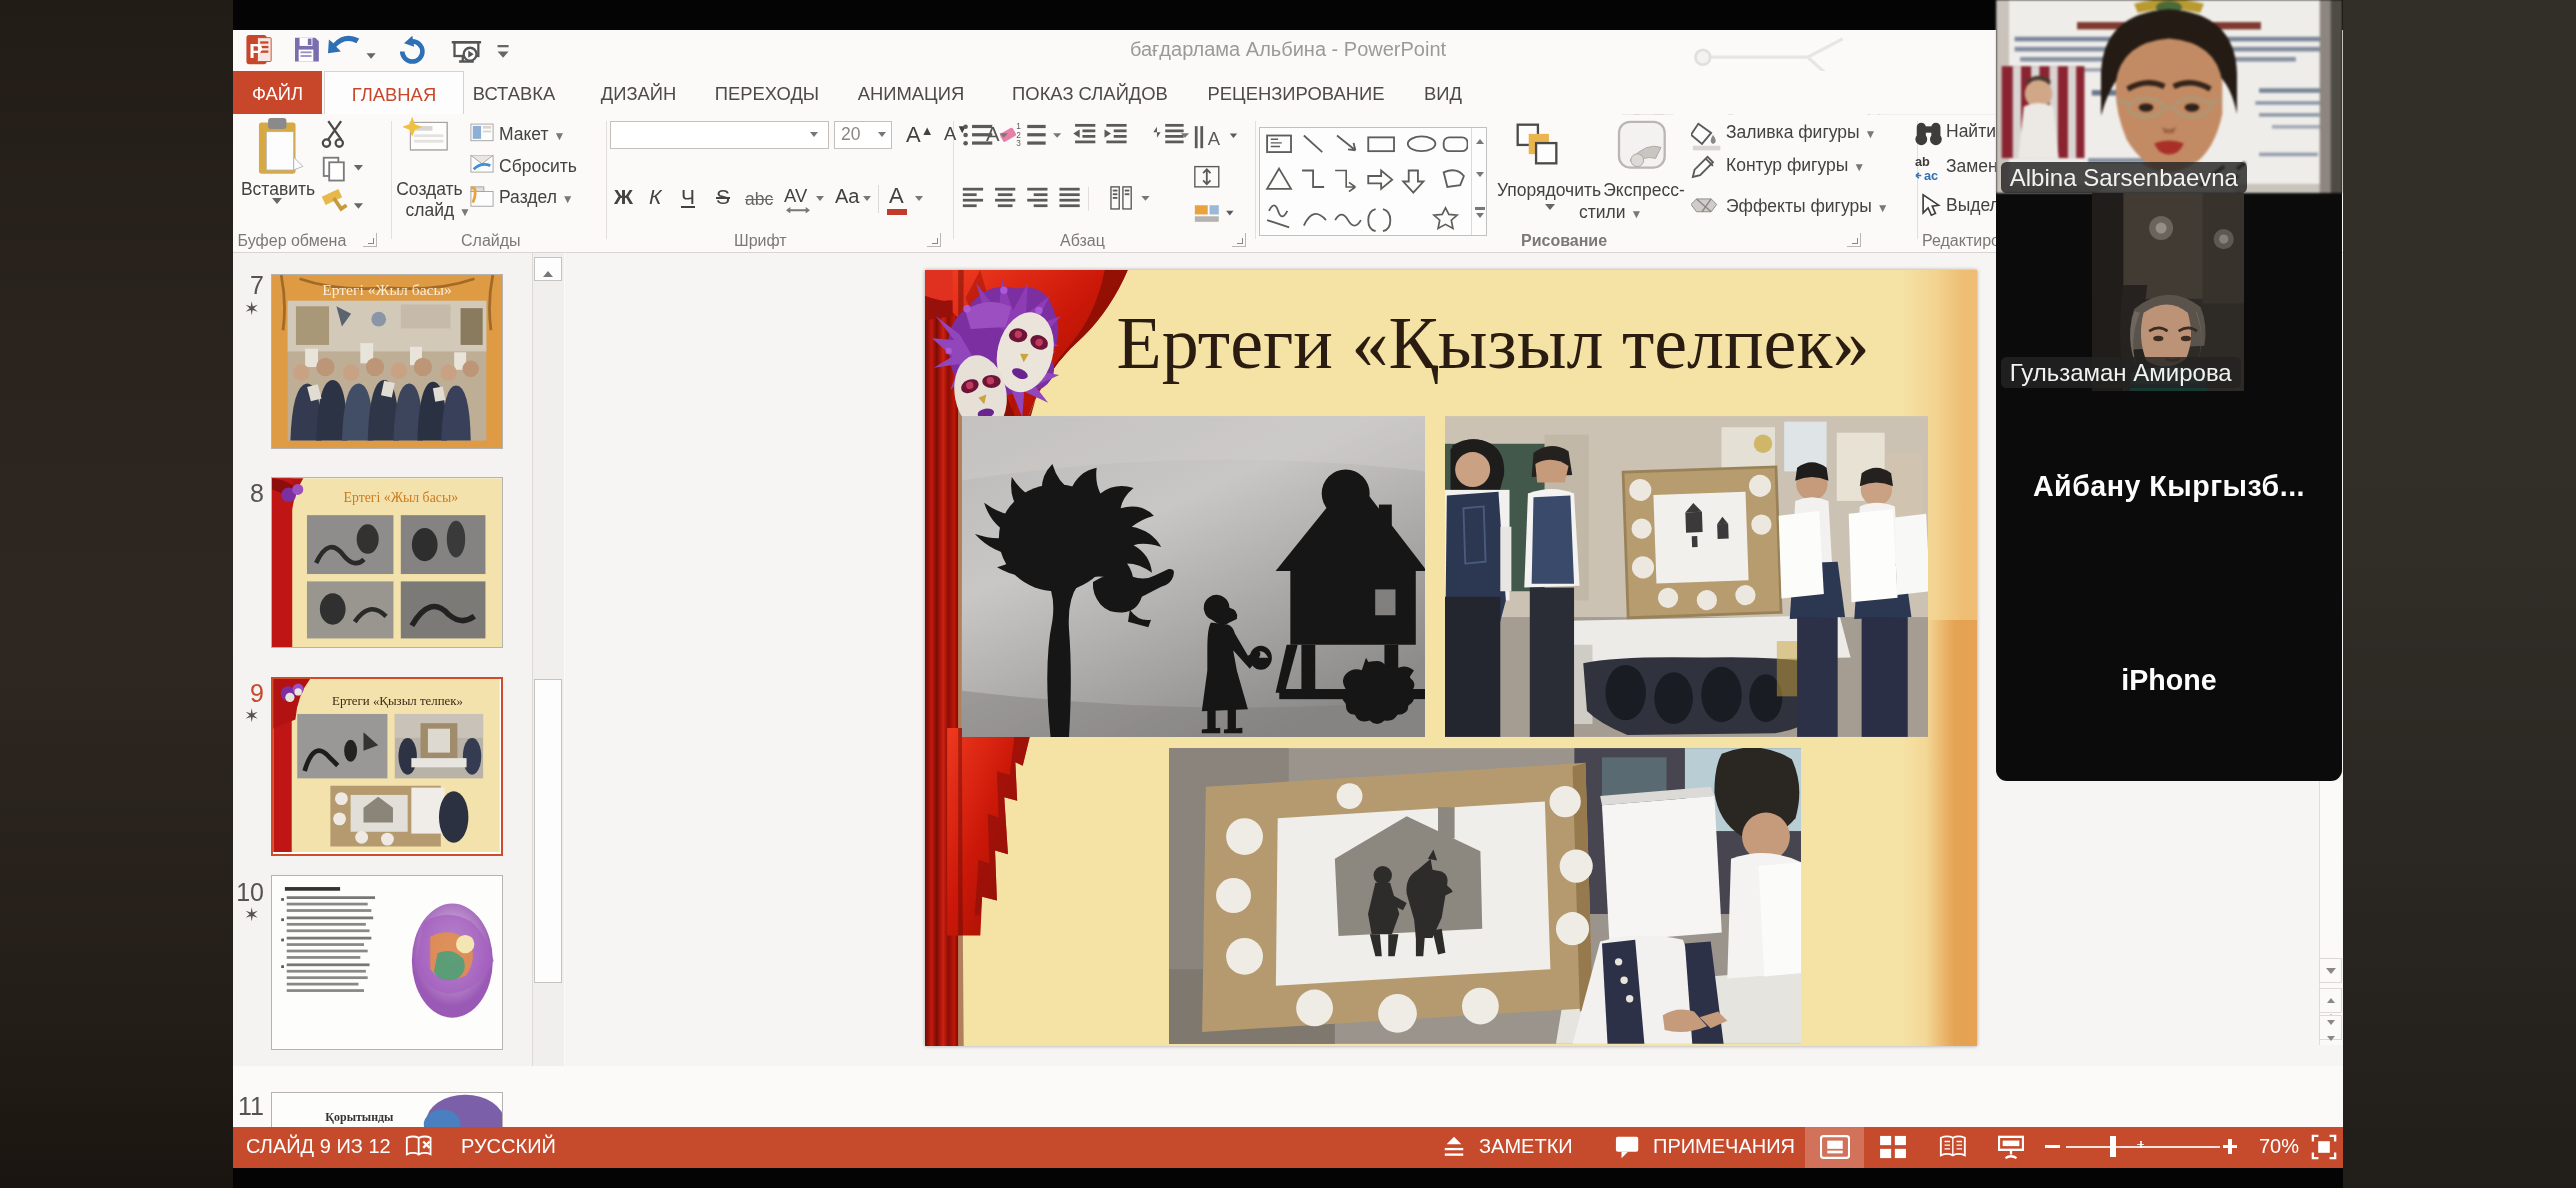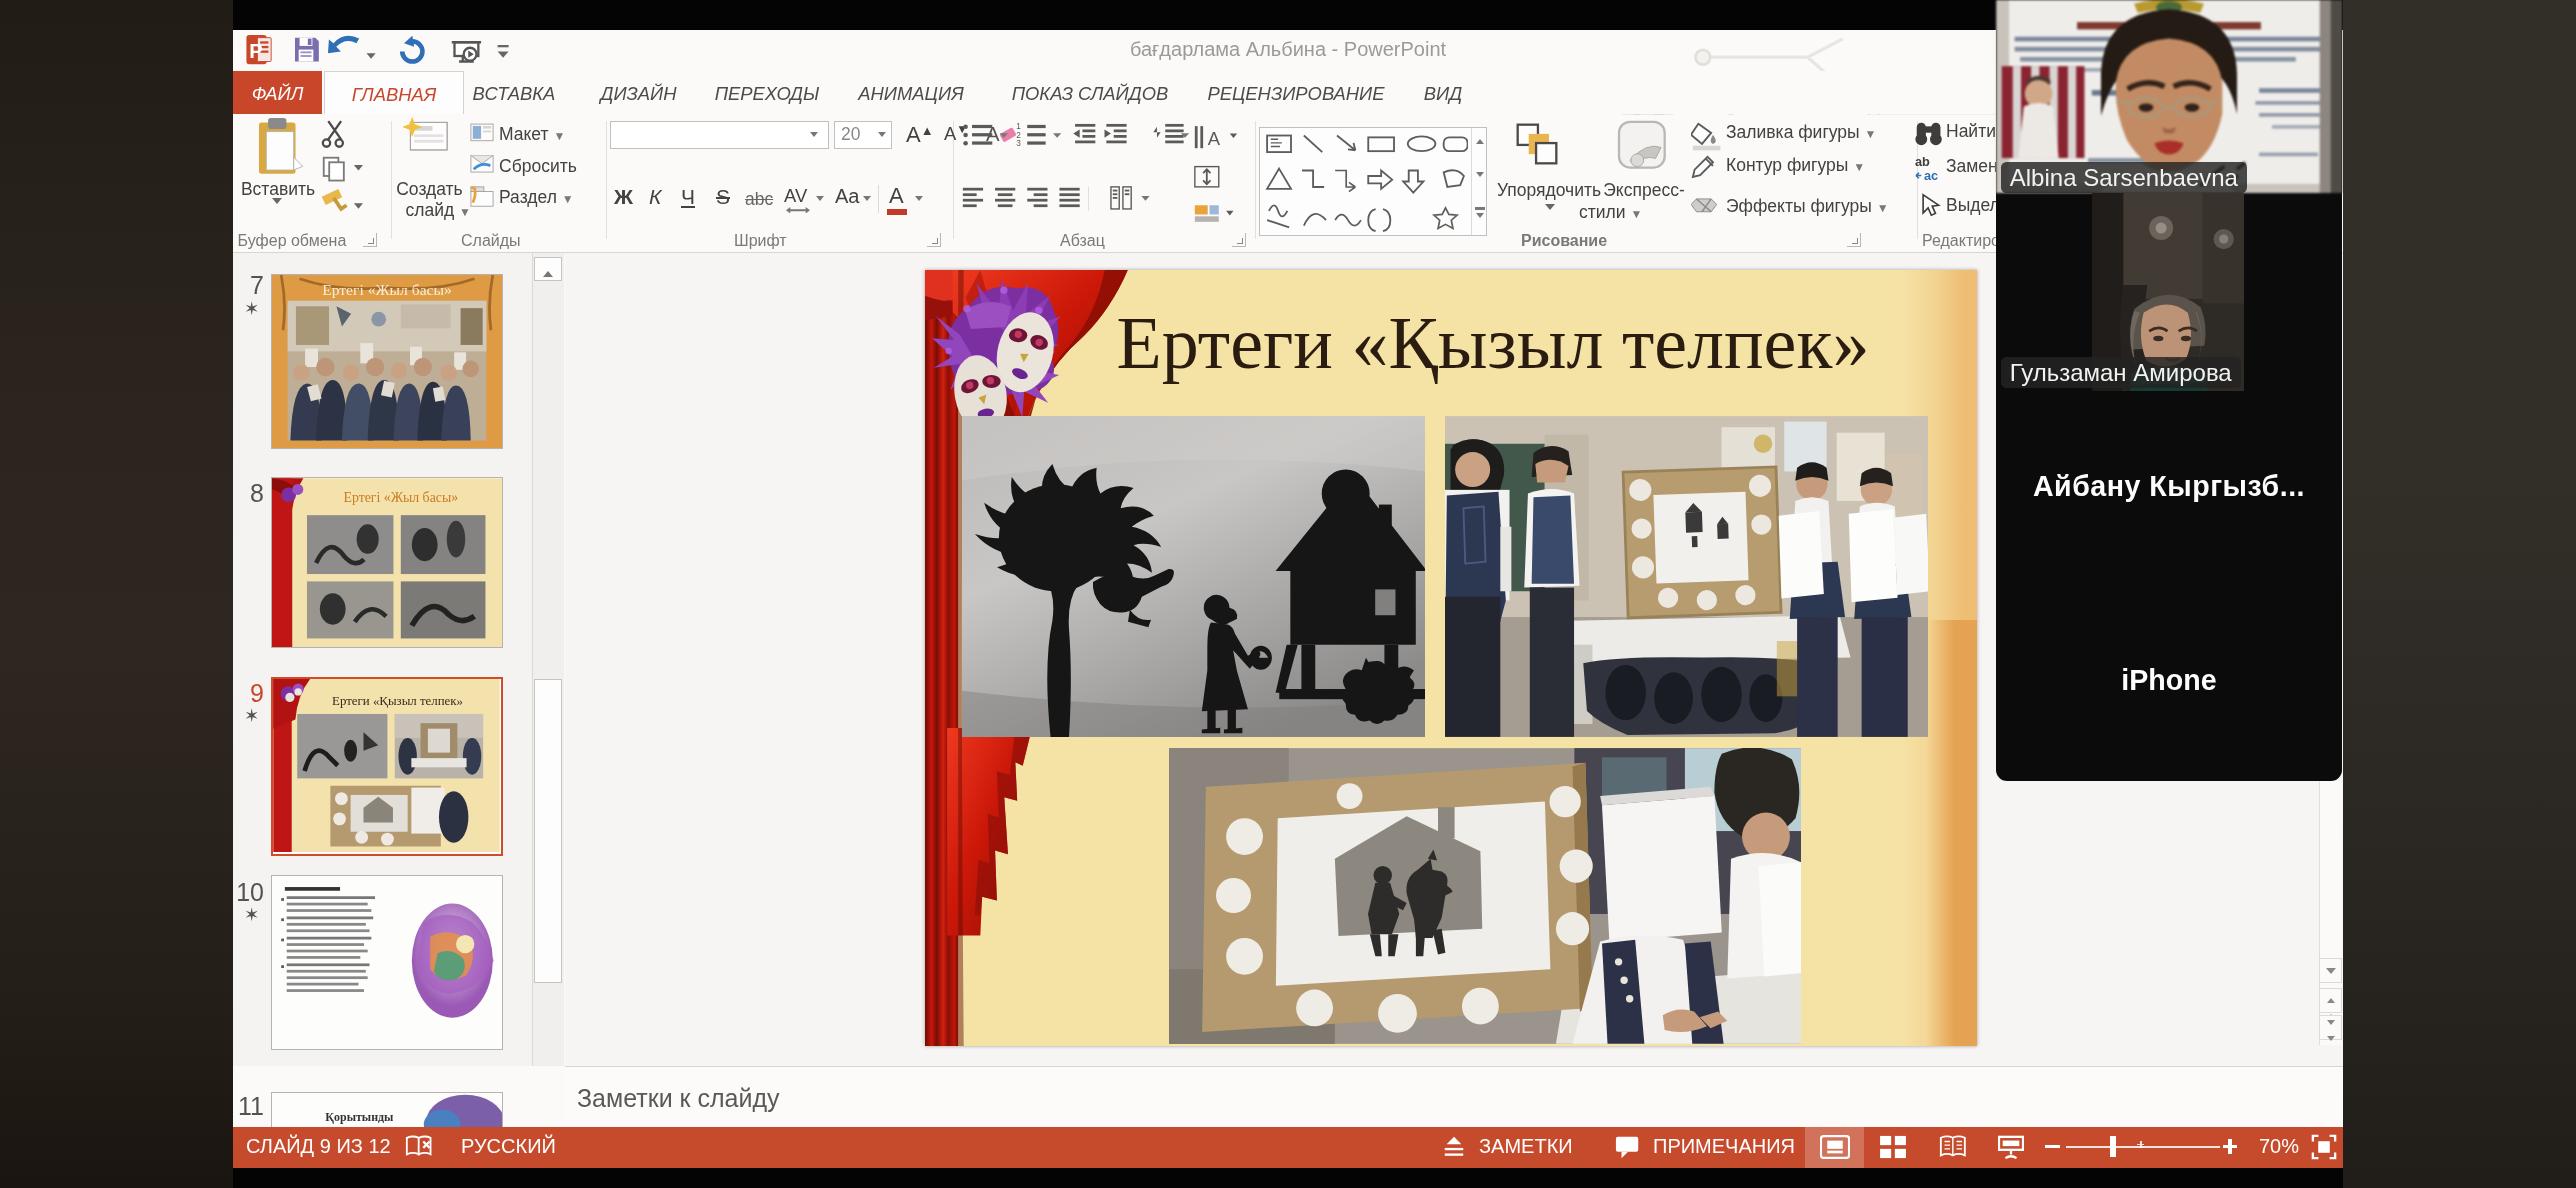--- a/index.html
+++ b/index.html
@@ -13,21 +13,21 @@
   #rightbg { left:2343px; top:0; width:233px; height:1188px;
     background:linear-gradient(180deg,#312f28 0%,#322f29 40%,#2b2823 70%,#211e19 100%); }
   
   #screen { left:233px; top:0; width:2110px; height:1188px; background:#040404; }
   
   #win { left:233px; top:30px; width:2110px; height:1138px; background:#fbfaf8; }
   
   #titlebar { left:0; top:0; width:2110px; height:41px; background:#fbfaf8; }
   #titletext { left:668px; top:8.3px; width:774px; height:26px; color:#9c9a97; font-size:20px; text-align:center; white-space:nowrap; }
   
-  #tabrow { left:0; top:41px; width:2110px; height:43px; background:#fbfaf8;font-style:italic; }
+  #tabrow { left:0; top:41px; width:2110px; height:43px; background:#fbfaf8; }
   .tab { position:absolute; top:0; height:43px; line-height:45px; font-size:18.4px; color:#4e4a47; text-align:center; }
   #tab-file { left:0; width:89px; background:#c8472b; color:#fff; }
   #tab-home { left:91px; width:140px; background:#fdfdfd; color:#c8472b; border:0.9px solid #d5d2cf; border-bottom:none; }
   
   #ribbon { left:0; top:85px; width:2110px; height:138px; background:#fbfaf8; border-bottom:0.9px solid #d8d5d2; }
   .rsep { position:absolute; top:5.5px; width:0.9px; height:118px; background:#e2dfdc; }
   .rlabel { position:absolute; top:117px; font-size:16px; color:#7c7874; white-space:nowrap; }
   .launch { position:absolute; top:118px; width:14px; height:14px; border:0.9px solid #b9b6b3; border-top:none; border-left:none; }
   .launch:after { content:""; position:absolute; right:1.8px; bottom:1.8px; width:5.5px; height:5.5px; border-right:1.4px solid #8a8784; border-bottom:1.4px solid #8a8784; }
   .rt { position:absolute; font-size:17.5px; color:#444240; white-space:nowrap; }
@@ -655,23 +655,20 @@
           <path d="M470 212 l36 -4 l10 113 l-40 0 z" fill="#2c3148"></path>
           <path d="M560 212 l28 -2 l14 111 l-34 0 z" fill="#2c3148"></path>
           <circle cx="488" cy="232" r="4" fill="#e8e4dc"></circle>
             <circle cx="494" cy="252" r="4" fill="#e8e4dc"></circle>
             <circle cx="500" cy="272" r="4" fill="#e8e4dc"></circle>
         </g>
         <path d="M536 290 q16 -10 34 -4 l14 16 q-24 10 -46 4 z" fill="#c59b7b"></path>
         <path d="M576 292 l20 -6 l10 10 l-18 8 z" fill="#c59b7b"></path>
       </svg>
     </div>
-    <div class="abs" id="notes">
-        <span>Заметки к слайду</span>
-      </div>
     <div class="abs" id="status">
       <div class="abs" style="left:13px;top:8.3px;">СЛАЙД 9 ИЗ 12</div>
       <svg class="abs" style="left:172px;top:7.4px;" width="31" height="26" viewBox="0 0 34 28">
         <path d="M2 4 q7 -3 13 0 l0 18 q-6 -3 -13 0 z M15 4 q7 -3 13 0 l0 18 q-6 -3 -13 0 z" fill="none" stroke="#fff" stroke-width="2"></path>
         <path d="M20 8 l7 7 M27 8 l-7 7" stroke="#fff" stroke-width="2.5"></path>
       </svg>
       <div class="abs" style="left:228px;top:8.3px;">РУССКИЙ</div>
       <svg class="abs" style="left:1208px;top:8.3px;" width="26" height="24" viewBox="0 0 28 26">
         <path d="M14 2 l8 8 l-16 0 z" fill="#fff"></path>
         <rect x="4" y="14" width="20" height="2.5" fill="#fff"></rect>

